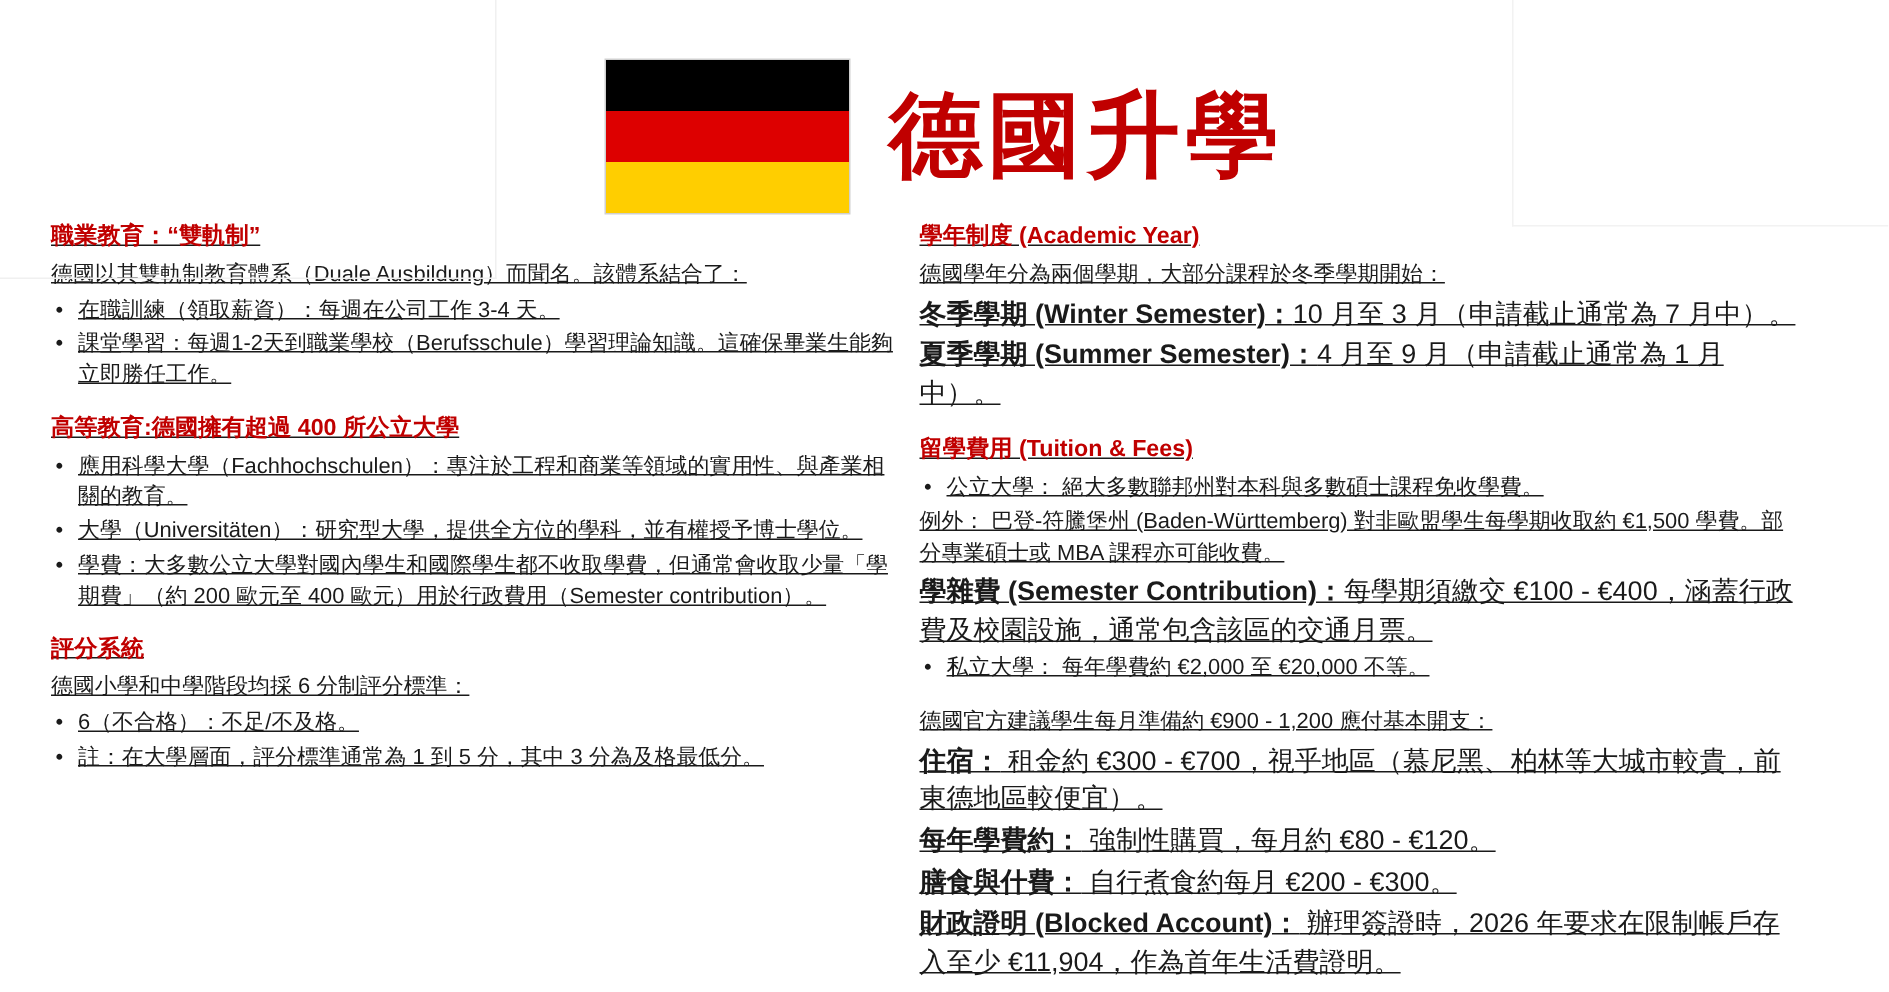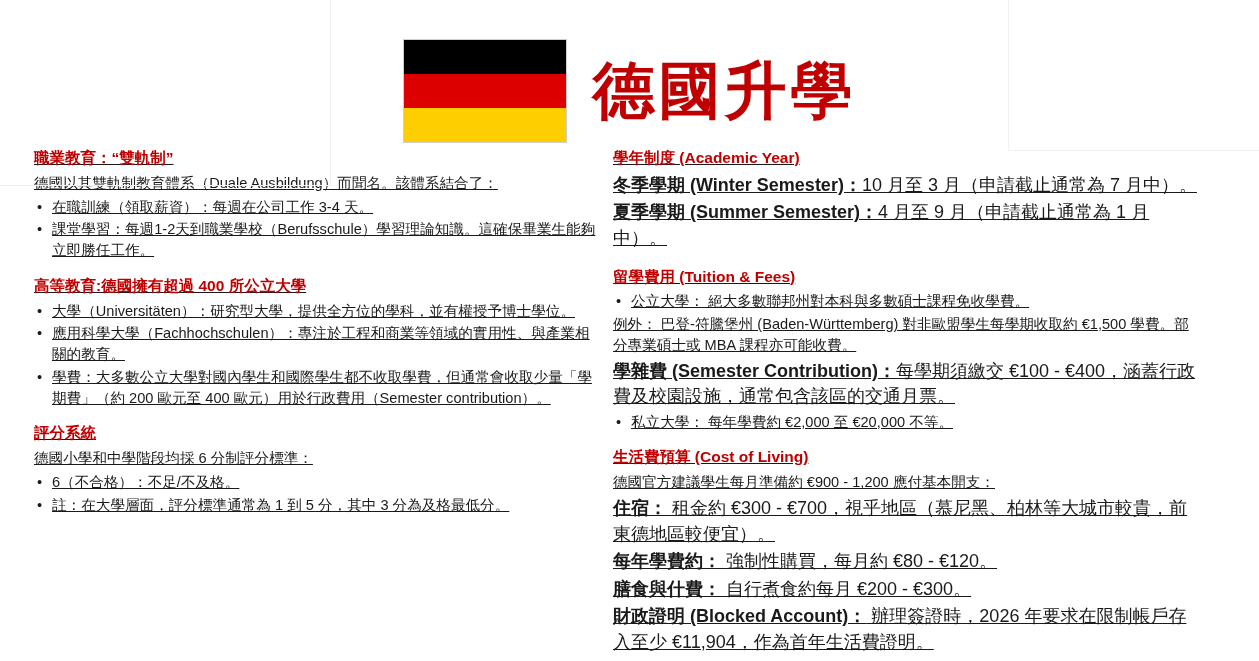--- a/index.html
+++ b/index.html
@@ -145,41 +145,42 @@
         <p class="para">德國以其雙軌制教育體系（Duale Ausbildung）而聞名。該體系結合了：</p>
         <ul class="bullets">
           <li>在職訓練（領取薪資）：每週在公司工作 3-4 天。</li>
           <li>課堂學習：每週1-2天到職業學校（Berufsschule）學習理論知識。這確保畢業生能夠立即勝任工作。</li>
         </ul>
       </div>
 
       <div class="section">
         <h2 class="sec-title">高等教育:德國擁有超過 400 所公立大學</h2>
         <ul class="bullets">
+          <li>應用科學大學（Fachhochschulen）：專注於工程和商業等領域的實用性、與產業相關的教育。</li>
           <li>大學（Universitäten）：研究型大學，提供全方位的學科，並有權授予博士學位。</li>
-          <li>應用科學大學（Fachhochschulen）：專注於工程和商業等領域的實用性、與產業相關的教育。</li>
           <li>學費：大多數公立大學對國內學生和國際學生都不收取學費，但通常會收取少量「學期費」（約 200 歐元至 400 歐元）用於行政費用（Semester contribution）。</li>
         </ul>
       </div>
 
       <div class="section">
         <h2 class="sec-title">評分系統</h2>
         <p class="para">德國小學和中學階段均採 6 分制評分標準：</p>
         <ul class="bullets">
           <li>6（不合格）：不足/不及格。</li>
           <li>註：在大學層面，評分標準通常為 1 到 5 分，其中 3 分為及格最低分。</li>
         </ul>
       </div>
 
     </div>
 
     <div class="col col-right">
 
       <div class="section">
         <h2 class="sec-title">學年制度 (Academic Year)</h2>
+        <p class="para">德國學年分為兩個學期，大部分課程於冬季學期開始：</p>
         <p class="labelled">
           <span class="lbl">冬季學期 (Winter Semester)：</span><span>10 月至 3 月（申請截止通常為 7 月中）。</span>
         </p>
         <p class="labelled">
           <span class="lbl">夏季學期 (Summer Semester)：</span><span>4 月至 9 月（申請截止通常為 1 月中）。</span>
         </p>
       </div>
 
       <div class="section">
         <h2 class="sec-title">留學費用 (Tuition &amp; Fees)</h2>
@@ -189,21 +190,20 @@
         <p class="para">例外： 巴登-符騰堡州 (Baden-Württemberg) 對非歐盟學生每學期收取約 €1,500 學費。部分專業碩士或 MBA 課程亦可能收費。</p>
         <p class="labelled">
           <span class="lbl">學雜費 (Semester Contribution)：</span><span>每學期須繳交 €100 - €400，涵蓋行政費及校園設施，通常包含該區的交通月票。</span>
         </p>
         <ul class="bullets">
           <li>私立大學： 每年學費約 €2,000 至 €20,000 不等。</li>
         </ul>
       </div>
 
       <div class="section">
-        <h2 class="sec-title">生活費預算 (Cost of Living)</h2>
         <p class="para">德國官方建議學生每月準備約 €900 - 1,200 應付基本開支：</p>
         <p class="labelled">
           <span class="lbl">住宿：</span><span> 租金約 €300 - €700，視乎地區（慕尼黑、柏林等大城市較貴，前東德地區較便宜）。</span>
         </p>
         <p class="labelled">
           <span class="lbl">每年學費約：</span><span> 強制性購買，每月約 €80 - €120。</span>
         </p>
         <p class="labelled">
           <span class="lbl">膳食與什費：</span><span> 自行煮食約每月 €200 - €300。</span>
         </p>

